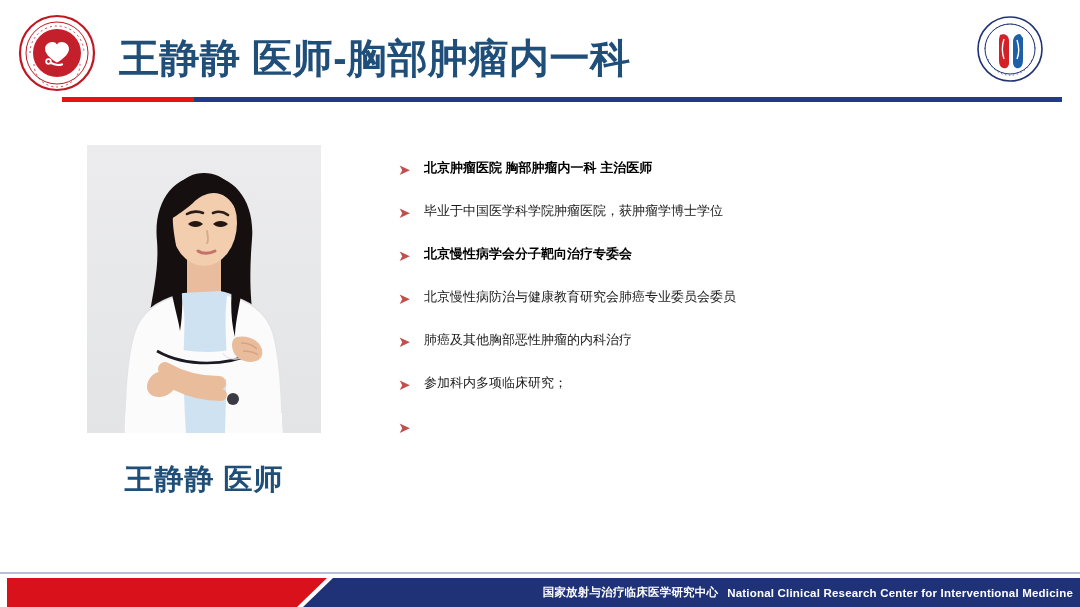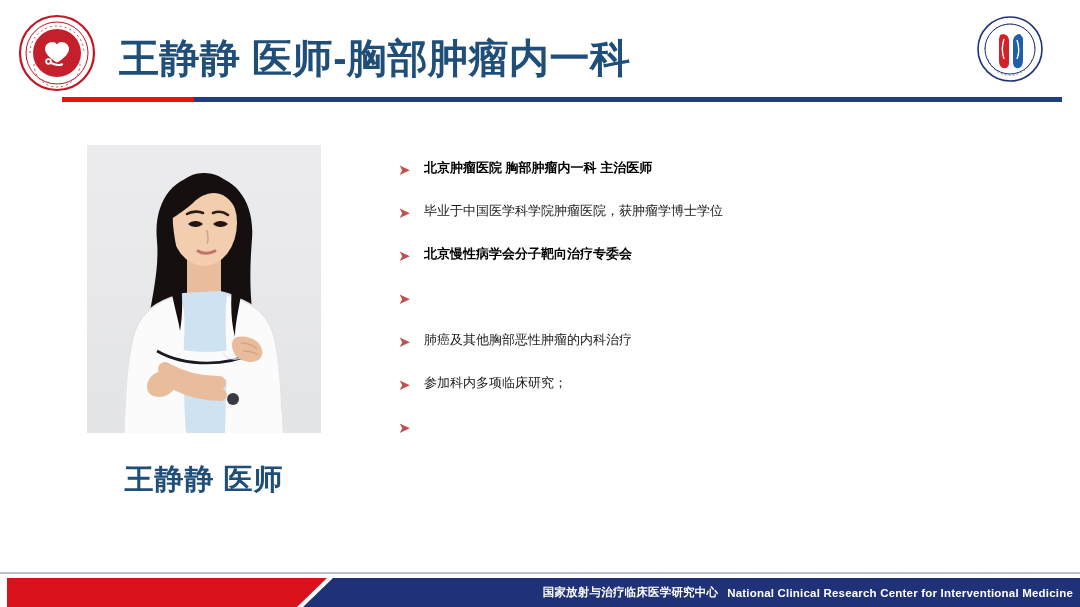--- a/index.html
+++ b/index.html
@@ -279,20 +279,21 @@
     <div class="bullet-row">
       <span class="bullet-arrow">➤</span>
       <span class="bullet-text">毕业于中国医学科学院肿瘤医院，获肿瘤学博士学位</span>
     </div>
     <div class="bullet-row is-bold">
       <span class="bullet-arrow">➤</span>
       <span class="bullet-text">北京慢性病学会分子靶向治疗专委会</span>
     </div>
     <div class="bullet-row">
       <span class="bullet-arrow">➤</span>
+      <span class="bullet-text">北京慢性病防治与健康教育研究会肺癌专业委员会委员</span>
     </div>
     <div class="bullet-row">
       <span class="bullet-arrow">➤</span>
       <span class="bullet-text">肺癌及其他胸部恶性肿瘤的内科治疗</span>
     </div>
     <div class="bullet-row">
       <span class="bullet-arrow">➤</span>
       <span class="bullet-text">参加科内多项临床研究；</span>
     </div>
     <div class="bullet-row">

